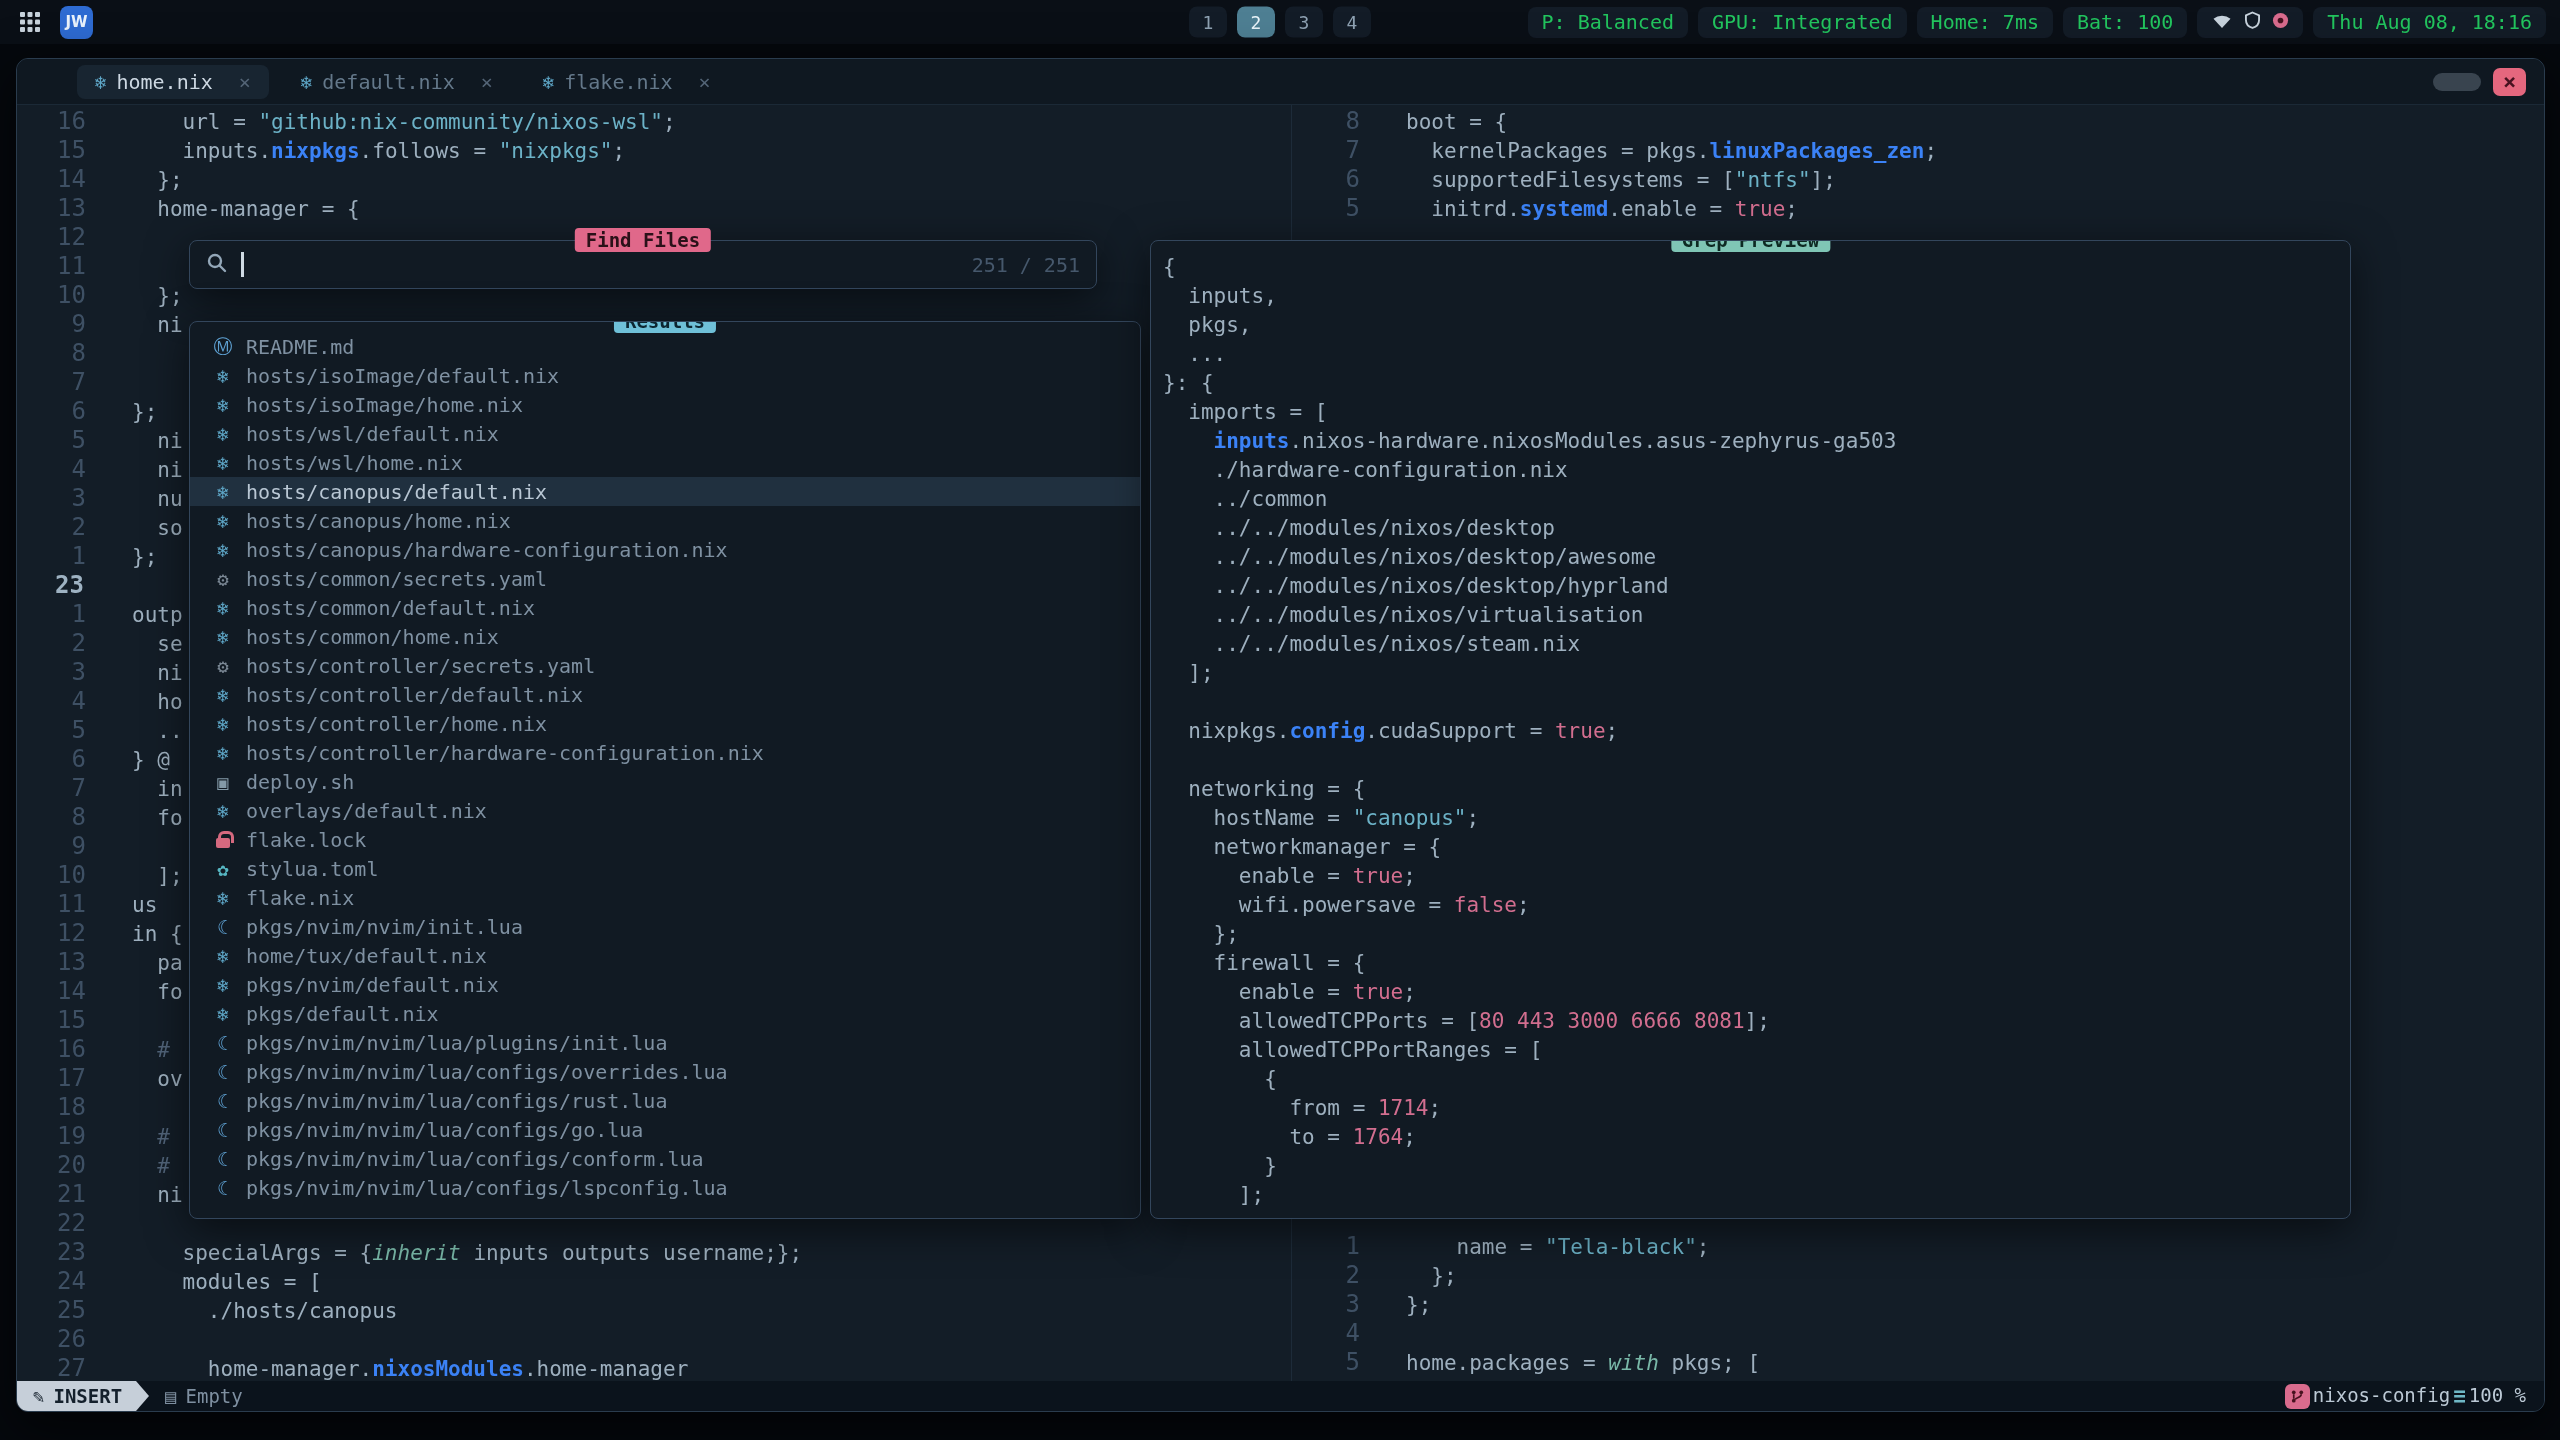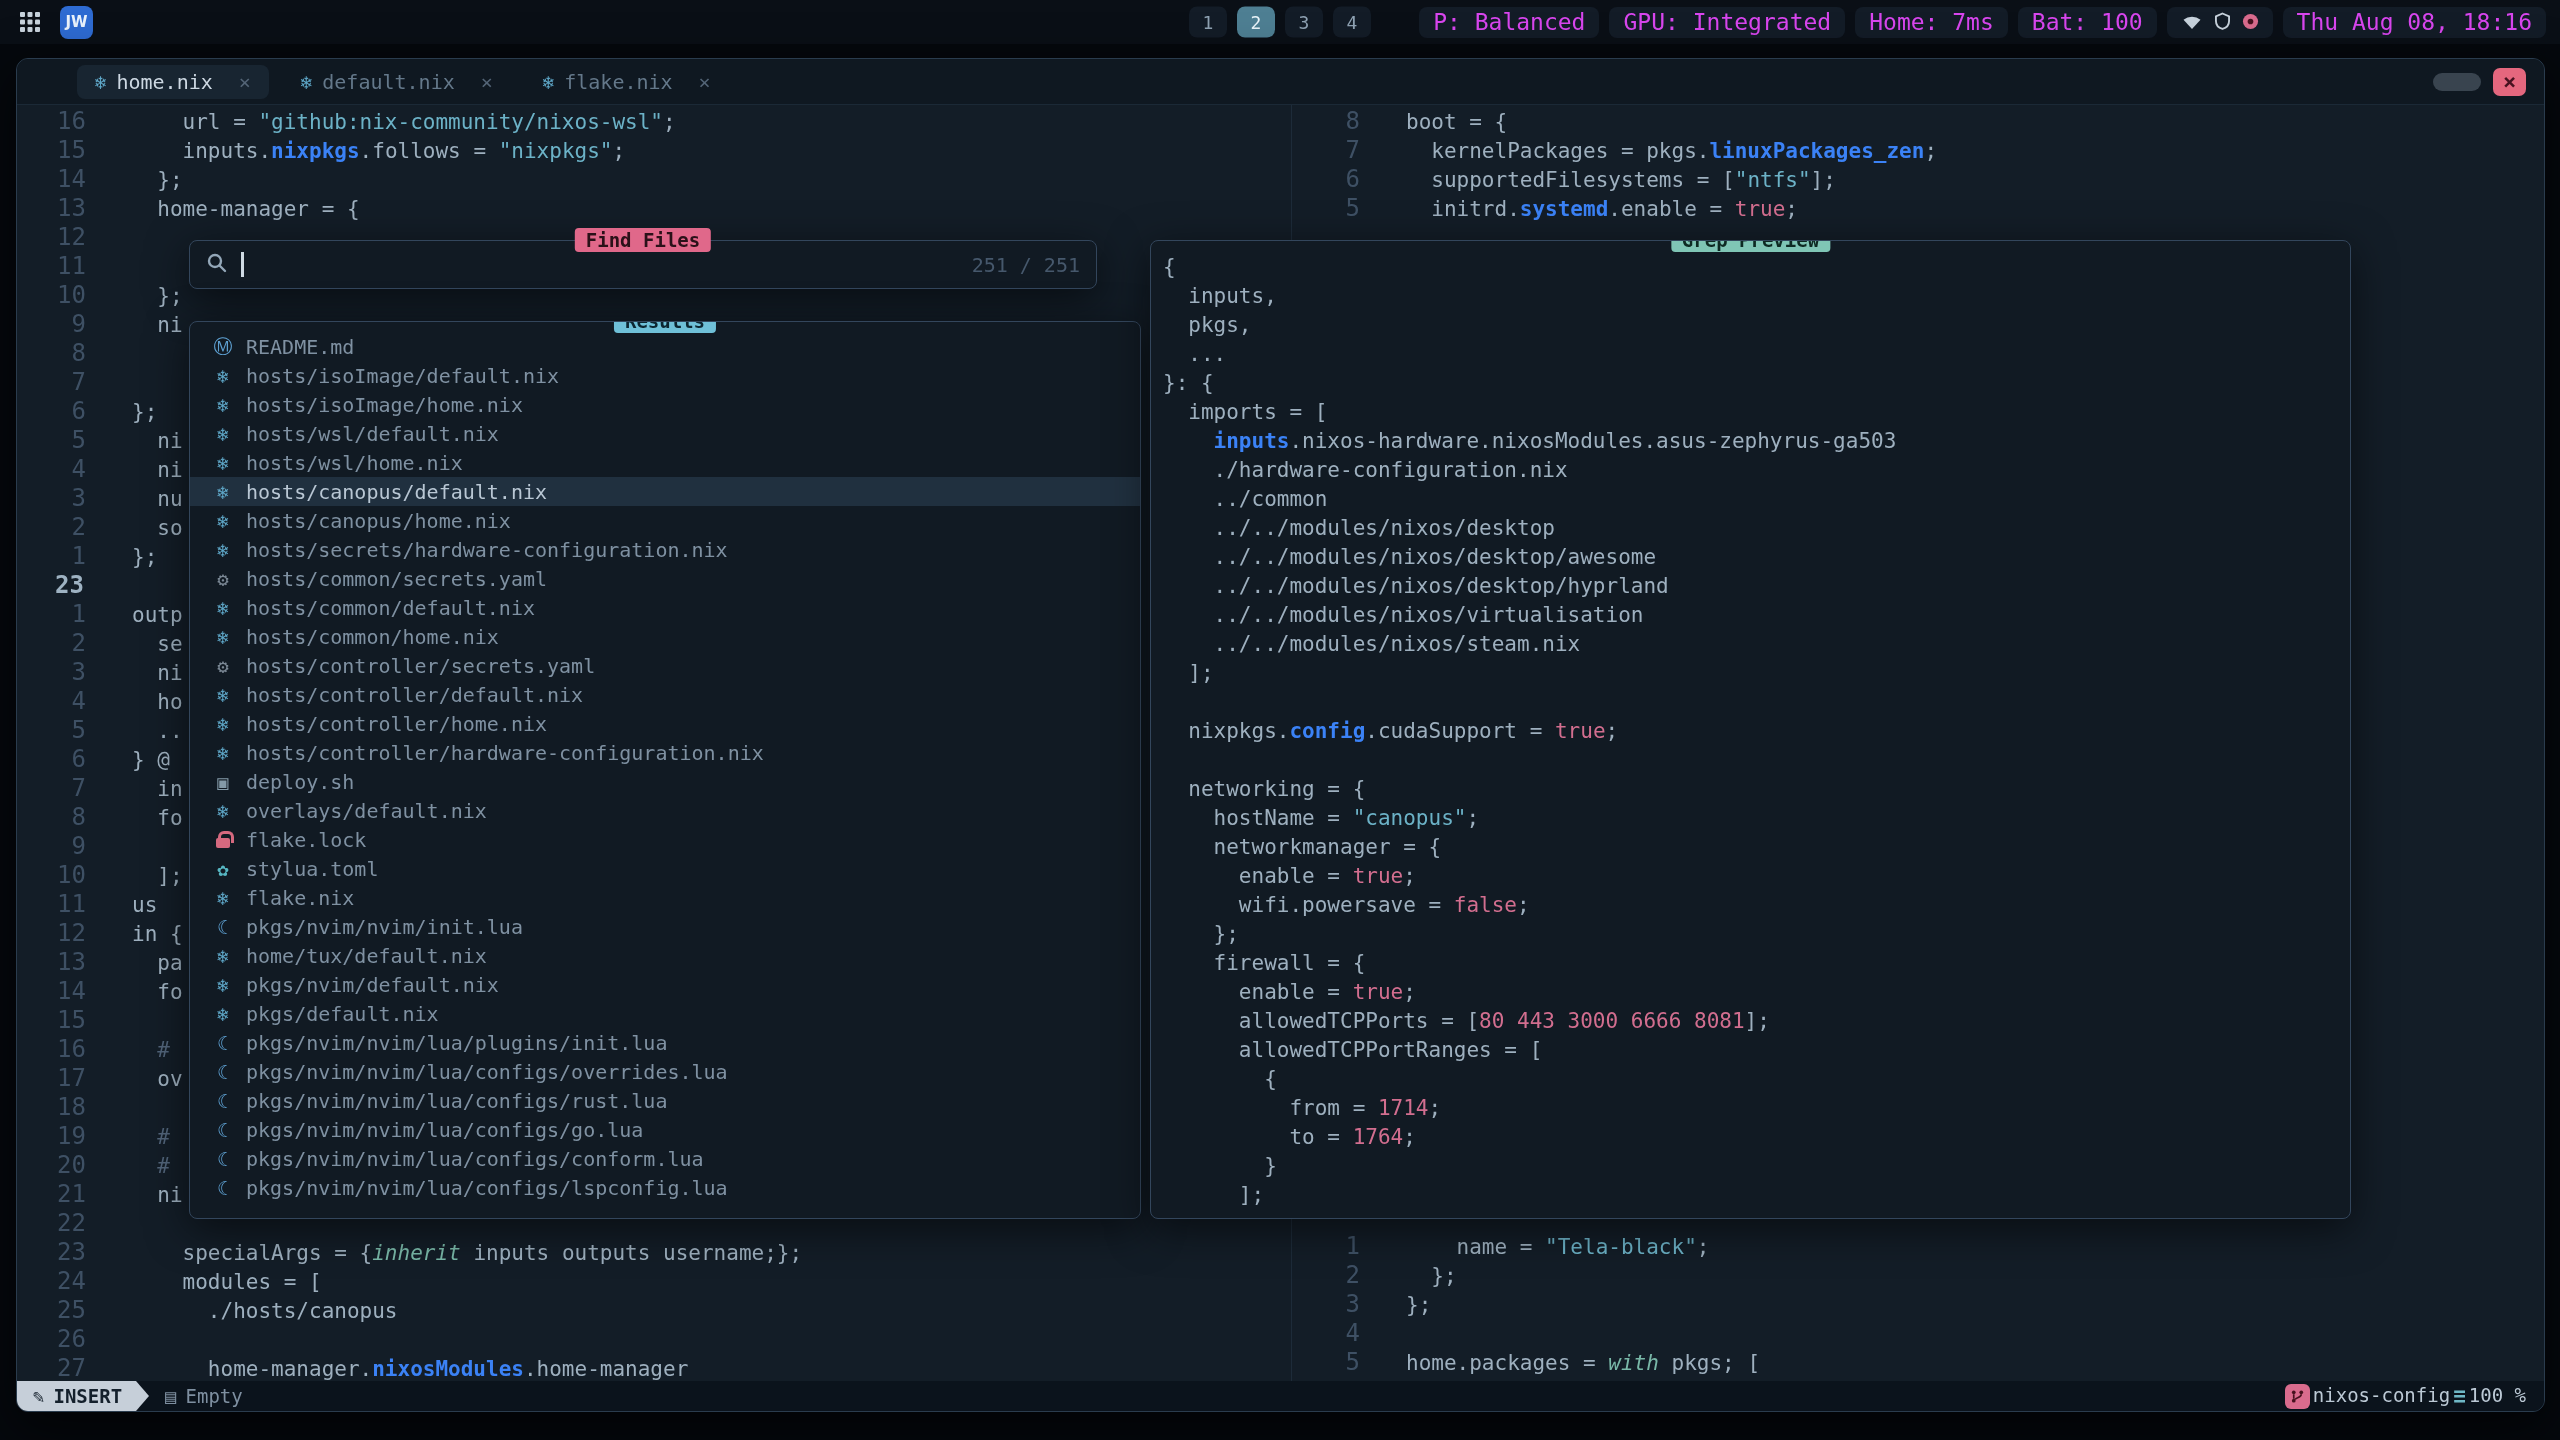--- a/index.html
+++ b/index.html
@@ -12,21 +12,21 @@
   .tb-left{display:flex;align-items:center;gap:14px}
   .apps-btn{width:32px;height:32px;display:flex;align-items:center;justify-content:center}
   .logo-chip{width:33px;height:33px;border-radius:8px;background:#2e6bd2;color:#eaf2fb;
     font-size:15px;font-weight:bold;display:flex;align-items:center;justify-content:center;
     font-family:"DejaVu Sans",sans-serif}
   .ws-wrap{position:absolute;left:50%;top:50%;transform:translate(-50%,-50%);display:flex;gap:10px}
   .ws{min-width:38px;height:31px;border-radius:8px;background:#131c27;color:#8fa2b3;font-size:18px;
     display:flex;align-items:center;justify-content:center;padding:0 11px}
   .ws.active{background:#4e7f93;color:#eaf4f9}
   .tb-right{margin-left:auto;display:flex;gap:10px;align-items:center}
-  .chip{height:31px;border-radius:8px;background:#131c27;color:#d946ef;font-size:23px;
+  .chip{height:31px;border-radius:8px;background:#131c27;color:#22c55e;font-size:20px;
     display:flex;align-items:center;padding:0 14px;gap:12px;white-space:nowrap}
 
   
   .window{position:absolute;left:16px;top:58px;width:2529px;height:1354px;background:#131d27;
     border:1px solid #2a3c4e;border-radius:12px;box-shadow:0 16px 52px rgba(0,0,0,.65)}
   .tabbar{height:46px;display:flex;align-items:center;padding-left:60px;background:#0f1821;
     border-bottom:1px solid #1b2936;border-radius:11px 11px 0 0}
   .tab{display:flex;align-items:center;gap:10px;height:34px;padding:0 18px;border-radius:8px;
     font-size:20px;color:#64788a;margin-right:14px}
   .tab.active{background:#182531;color:#cdd8e2}
@@ -279,21 +279,21 @@
           <div class="rrow sel">
             <span class="fi fi-nix">❄</span>
             <span class="rtext">hosts/canopus/default.nix</span>
           </div>
           <div class="rrow">
             <span class="fi fi-nix">❄</span>
             <span class="rtext">hosts/canopus/home.nix</span>
           </div>
           <div class="rrow">
             <span class="fi fi-nix">❄</span>
-            <span class="rtext">hosts/secrets/hardware-configuration.nix</span>
+            <span class="rtext">hosts/canopus/hardware-configuration.nix</span>
           </div>
           <div class="rrow">
             <span class="fi fi-yaml">⚙</span>
             <span class="rtext">hosts/common/secrets.yaml</span>
           </div>
           <div class="rrow">
             <span class="fi fi-nix">❄</span>
             <span class="rtext">hosts/common/default.nix</span>
           </div>
           <div class="rrow">

